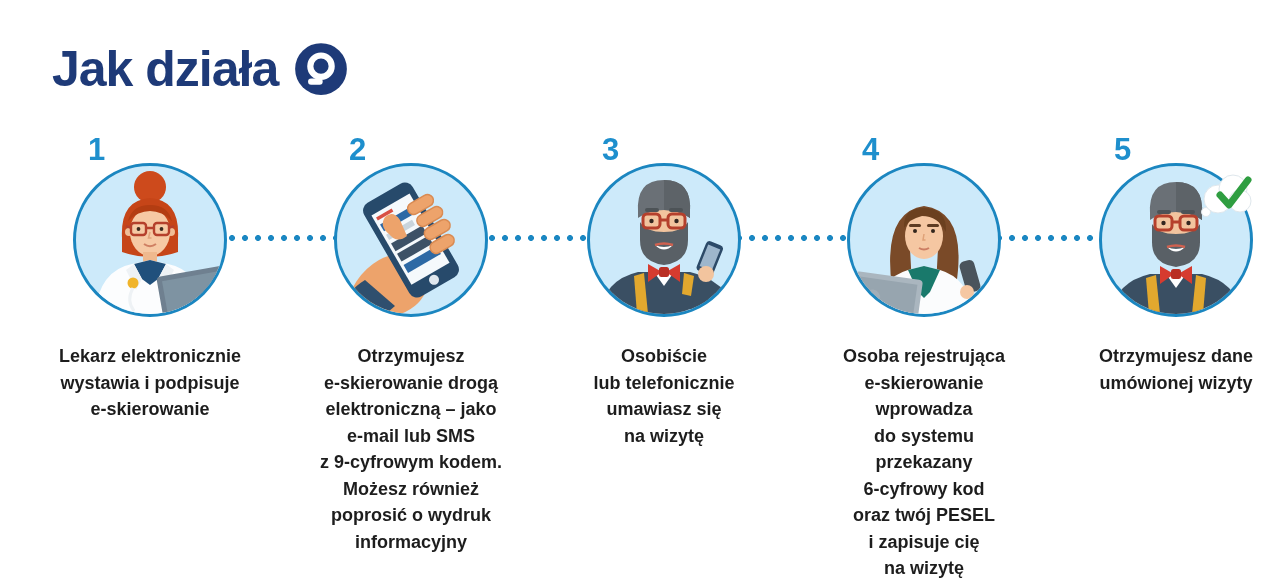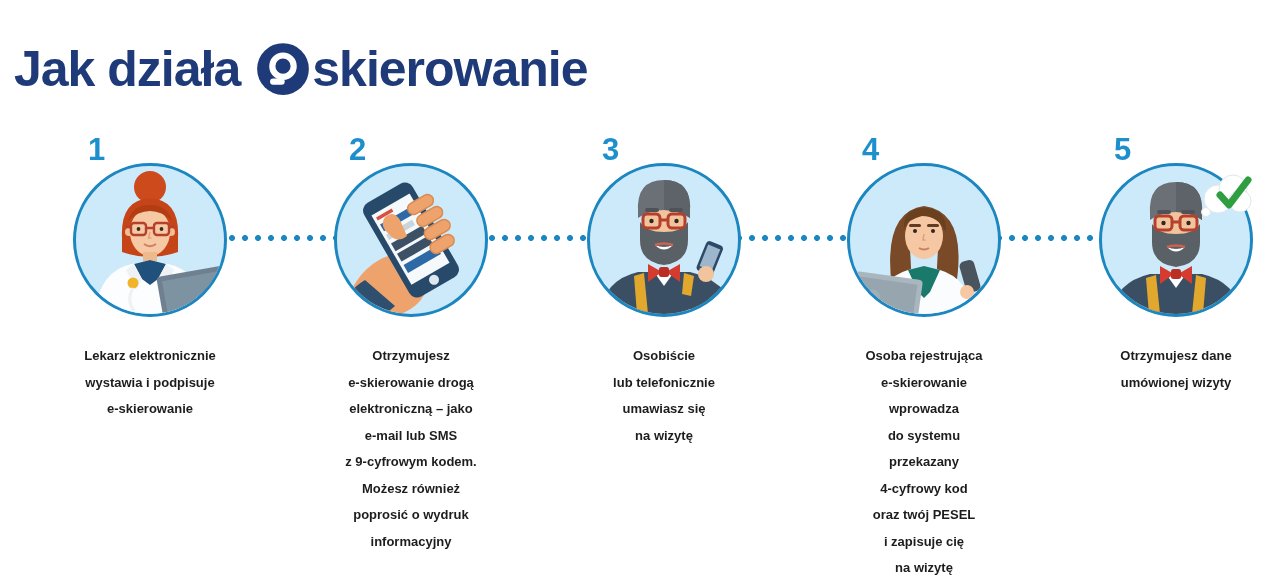--- a/index.html
+++ b/index.html
@@ -8,21 +8,21 @@
     background:#ffffff;
     font-family:"Liberation Sans", sans-serif;
   }
   
   .title{
     position:absolute;left:14px;top:4px;height:62px;
     display:flex;align-items:center;
     color:#1e3a78;font-weight:bold;font-size:50px;letter-spacing:-1px;
     white-space:nowrap;
   }
-  .title .prefix{margin-right:16px;}
+  .title .prefix{margin-right:16px;margin-left:38px;}
   .title .logo{width:54px;height:54px;display:block;margin-right:2px;}
   
   .dots{
     position:absolute;top:234px;left:228px;width:878px;height:8px;z-index:0;
     background-image:radial-gradient(circle at 4px 4px,#1b87c2 2.6px,rgba(0,0,0,0) 3.3px);
     background-size:13px 8px;background-repeat:repeat-x;
   }
   
   .col{position:absolute;top:138px;text-align:center;z-index:1;}
   .col-1{left:25px;width:250px;}
@@ -35,38 +35,37 @@
     color:#1e8fcd;font-size:31px;font-weight:bold;line-height:1;
   }
   .circle{
     position:absolute;top:25px;left:50%;transform:translateX(-50%);
     width:154px;height:154px;box-sizing:border-box;border-radius:50%;
     border:3px solid #1b86c0;background:#cdeafa;overflow:hidden;
   }
   .circle svg{display:block;width:148px;height:148px;}
   .caption{
     position:absolute;top:205px;left:0;right:0;margin:0;
-    font-size:13px;font-weight:bold;color:#1d1d1d;line-height:26.5px;
+    font-size:18px;font-weight:bold;color:#1d1d1d;line-height:26.5px;
     white-space:pre-line;
   }
   
   .bubble{position:absolute;left:1198px;top:168px;width:58px;height:56px;z-index:2;}
   .bubble svg{display:block;width:58px;height:56px;}
 </style>
 </head>
 <body>
 
 <h1 class="title">
   <span class="prefix">Jak działa</span>
   <svg class="logo" viewBox="0 0 48 48">
     <circle cx="24" cy="24" r="23" fill="#1e3a78"></circle>
     <circle cx="24" cy="21.5" r="9.5" fill="none" stroke="#ffffff" stroke-width="5.5"></circle>
     <rect x="12.5" y="32.5" width="13" height="5.5" rx="2.7" fill="#ffffff"></rect>
   </svg>
-  <span class="suffix">skierowanie</span>
 </h1>
 
 <div class="dots"></div>
 
 <div class="col col-1">
   <span class="num">1</span>
   <div class="circle">
     <svg viewBox="0 0 148 148">
       <circle cx="74" cy="21" r="16" fill="#cd4a1c"></circle>
       <path d="M46 72 Q44 34 74 32 Q104 34 102 72 L102 86 Q74 96 46 86 Z" fill="#c64518"></path>
@@ -203,21 +202,21 @@
         <rect x="113" y="94" width="15" height="32" rx="5" fill="#4a545c"></rect>
       </g>
       <circle cx="117" cy="126" r="7" fill="#f5c7a2"></circle>
     </svg>
   </div>
   <p class="caption">Osoba rejestrująca
 e-skierowanie
 wprowadza
 do systemu
 przekazany
-4-cyfrowy kod
+6-cyfrowy kod
 oraz twój PESEL
 i zapisuje cię
 na wizytę</p>
 </div>
 
 <div class="col col-5">
   <span class="num">5</span>
   <div class="circle">
     <svg viewBox="0 0 148 148">
       <path d="M8 148 Q14 116 48 108 L100 108 Q134 116 140 148 Z" fill="#3a4f63"></path>

